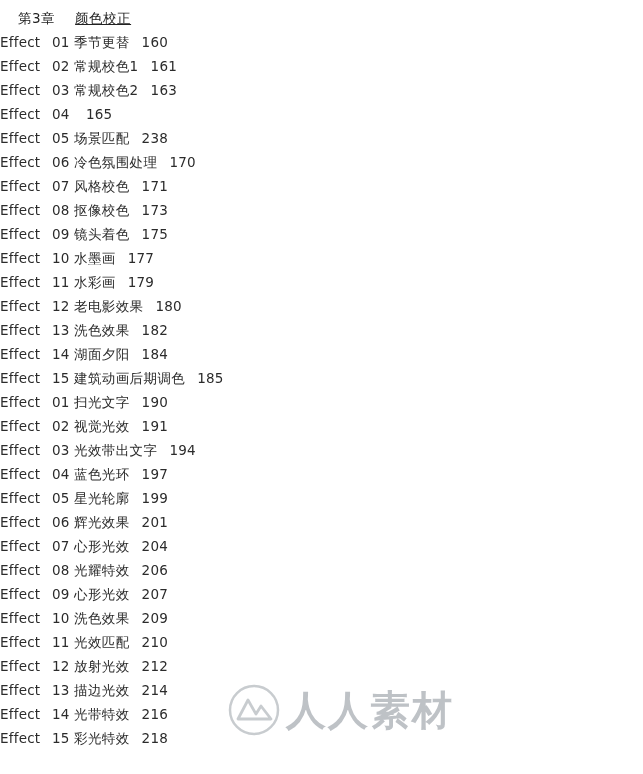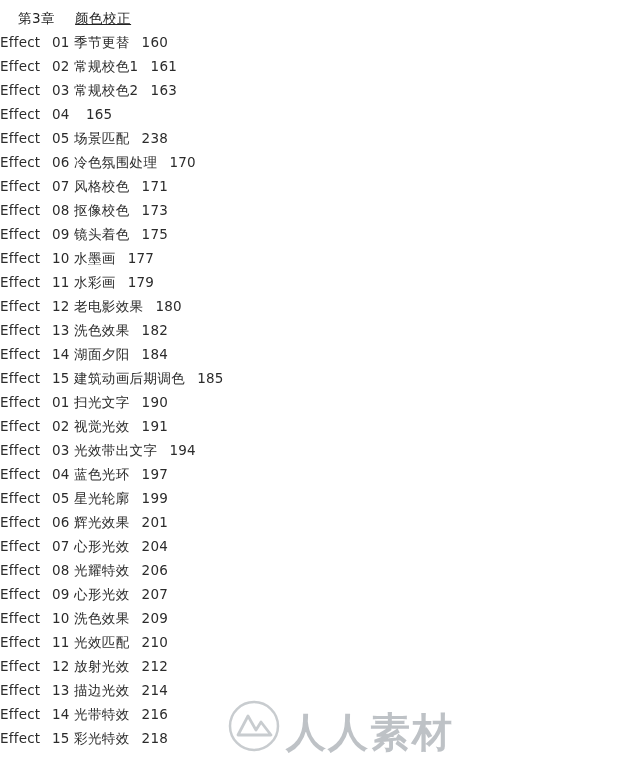--- a/index.html
+++ b/index.html
@@ -77,23 +77,23 @@
     bottom: 0;
     height: 26px;
     background: linear-gradient(to bottom, rgba(255,255,255,0) 0%, rgba(255,255,255,0.85) 55%, #ffffff 100%);
     z-index: 3;
     pointer-events: none;
   }
   
   .watermark {
     position: absolute;
     left: 228px;
-    top: 700px;
+    top: 684px;
     display: flex;
-    align-items: flex-end;
+    align-items: center;
     z-index: 4;
     opacity: 0.92;
     pointer-events: none;
   }
   .wm-logo {
     width: 52px;
     height: 52px;
     position: relative;
     margin-right: 6px;
   }

